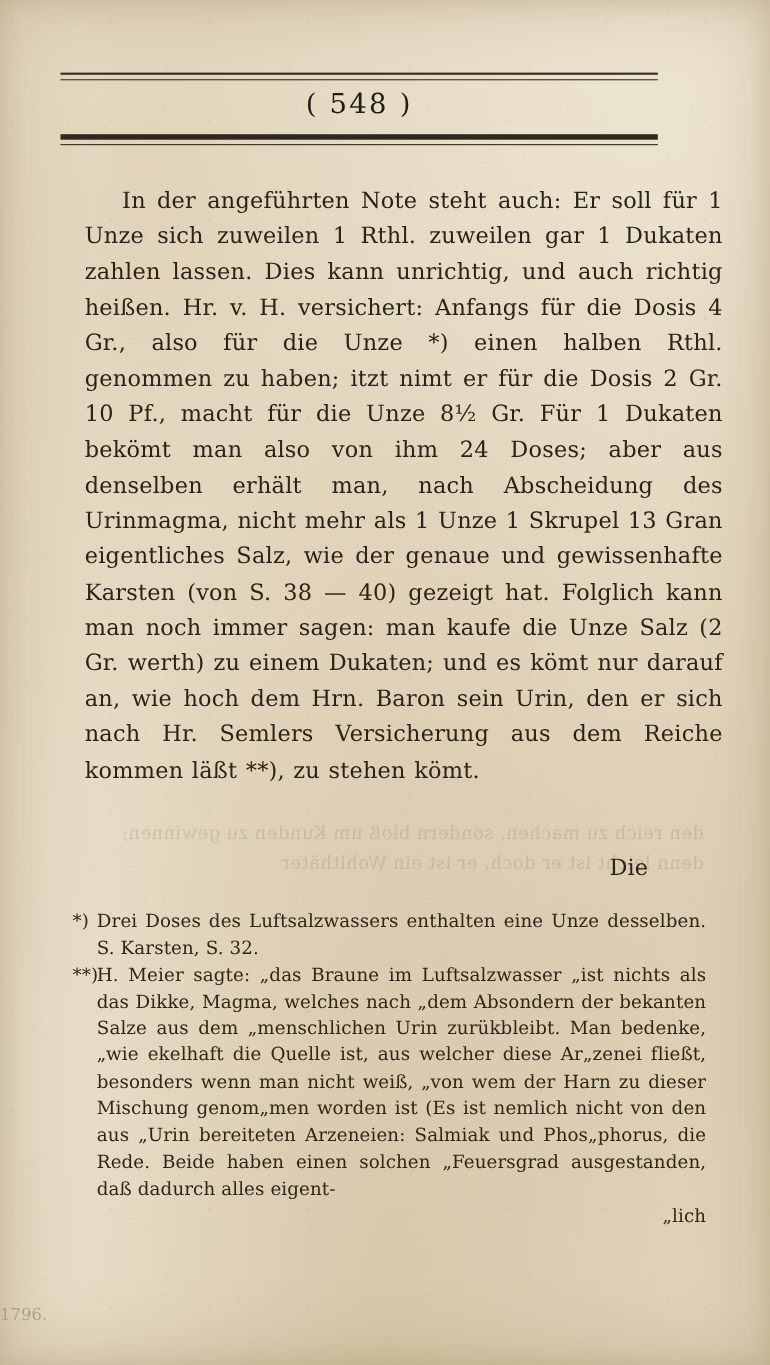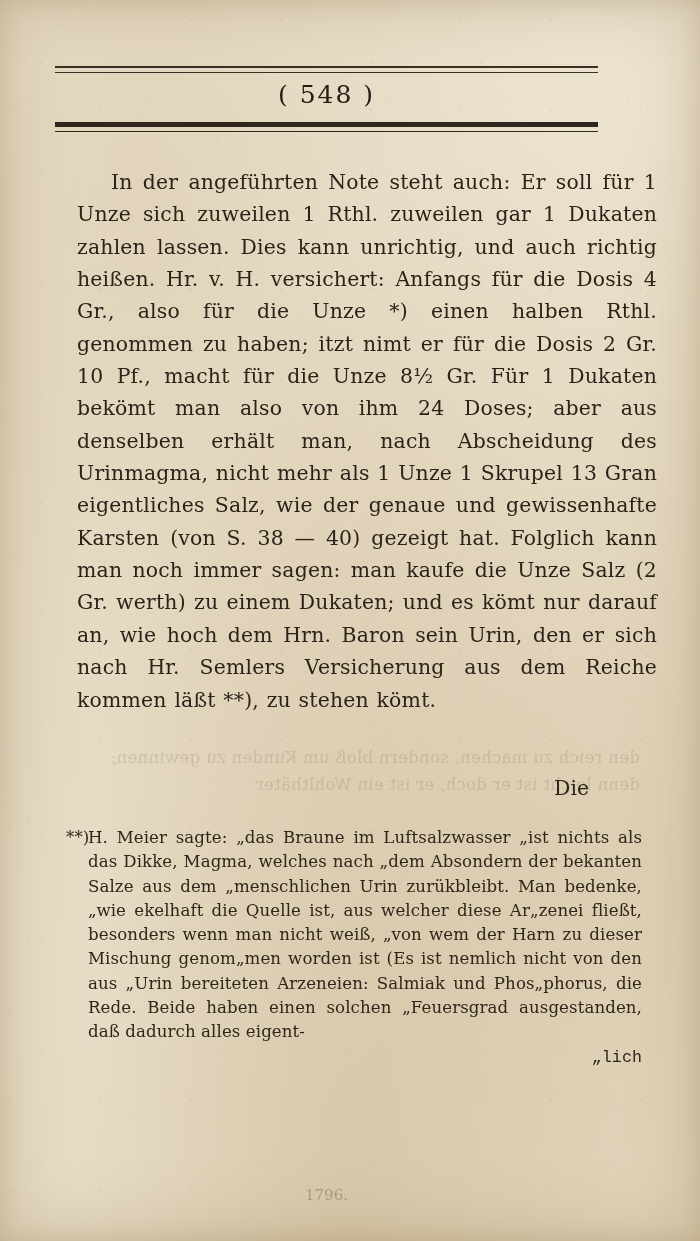--- a/index.html
+++ b/index.html
@@ -146,27 +146,25 @@
   }
   .fn-marker {
     display: inline-block;
     margin-left: -22px;
     width: 22px;
   }
   .fn-last {
     display: block;
     text-align: right;
     margin-top: 1px;
-    font-family: Liberation Mono, monospace;
   }
   .sig-line {
     position: absolute;
     left: 0; right: 0;
     top: 1186px;
-    text-align: center;
     font-size: 15px;
     color: rgba(70,56,36,0.32);
     font-family: "DejaVu Serif", serif;
   }
   .edge-shadow {
     position: absolute;
     inset: 0;
     pointer-events: none;
     box-shadow: inset 0 0 70px rgba(150,126,88,0.38), inset 0 0 18px rgba(150,126,88,0.22);
   }
@@ -188,20 +186,21 @@
 
     <div class="rule-bottom"></div>
 
     <div class="body-text"><span class="indent"></span><span>In der angeführten Note steht auch: Er soll für 1 Unze sich zuweilen 1 Rthl. zuweilen gar 1 Dukaten zahlen lassen. Dies kann unrichtig, und auch richtig heißen. Hr. v. H. versichert: Anfangs für die Dosis 4 Gr., also für die Unze *) einen halben Rthl. genommen zu haben; itzt nimt er für die Dosis 2 Gr. 10 Pf., macht für die Unze 8½ Gr. Für 1 Dukaten bekömt man also von ihm 24 Doses; aber aus denselben erhält man, nach Abscheidung des Urinmagma, nicht mehr als 1 Unze 1 Skrupel 13 Gran eigentliches Salz, wie der genaue und gewissenhafte Karsten (von S. 38 — 40) gezeigt hat. Folglich kann man noch immer sagen: man kaufe die Unze Salz (2 Gr. werth) zu einem Dukaten; und es kömt nur darauf an, wie hoch dem Hrn. Baron sein Urin, den er sich nach Hr. Semlers Versicherung aus dem Reiche kommen läßt **), zu stehen kömt.</span></div>
 
     <div class="catchword">Die</div>
 
     <div class="footnote-rule"></div>
 
     <div class="footnotes">
+      <p><span class="fn-marker">*)</span><span>Drei Doses des Luftsalzwassers enthalten eine Unze desselben.  S. Karsten, S. 32.</span></p>
       <p><span class="fn-marker">**)</span><span>H. Meier sagte: „das Braune im Luftsalzwasser „ist nichts als das Dikke, Magma, welches nach „dem Absondern der bekanten Salze aus dem „menschlichen Urin zurükbleibt.  Man bedenke, „wie ekelhaft die Quelle ist, aus welcher diese Ar„zenei fließt, besonders wenn man nicht weiß, „von wem der Harn zu dieser Mischung genom„men worden ist (Es ist nemlich nicht von den aus „Urin bereiteten Arzeneien: Salmiak und Phos„phorus, die Rede.  Beide haben einen solchen „Feuersgrad ausgestanden, daß dadurch alles eigent-</span></p>
       <span class="fn-last">„lich</span>
     </div>
 
     <div class="sig-line">1796.</div>
   </div>
 
   <div class="edge-shadow"></div>
 </div>
 

